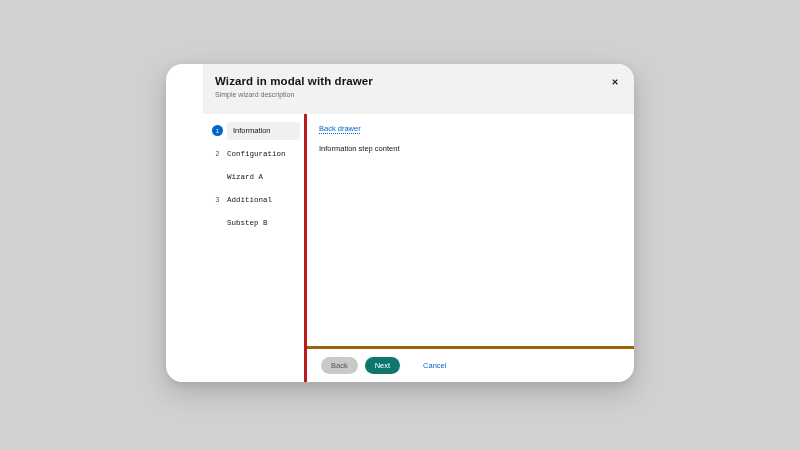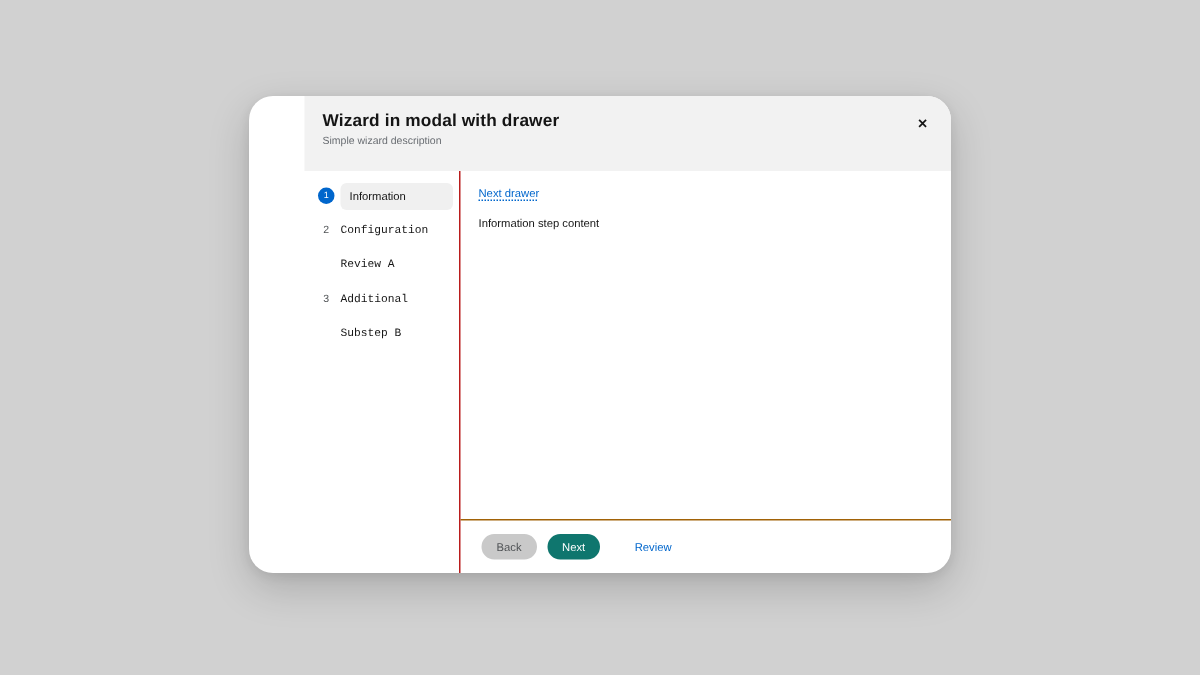--- a/index.html
+++ b/index.html
@@ -53,21 +53,21 @@
     background: none; border: none;
   }
   .modal-body {
     flex: 1;
     display: flex;
     min-height: 0;
   }
   .wizard-nav {
     width: 104px;
     flex: none;
-    border-right: 1px solid #b91c1c;
+    border-right: 3px solid #b91c1c;
     padding-top: 5px;
   }
   .step-row {
     height: 23px;
     display: flex;
     align-items: center;
     padding-left: 9px;
     font-size: 7.5px;
     cursor: pointer;
   }
@@ -117,21 +117,21 @@
     text-decoration: underline dotted;
     text-underline-offset: 2px;
     cursor: pointer;
   }
   .content-text {
     margin-top: 11px;
     color: #151515;
   }
   .wizard-footer {
     flex: none;
-    border-top: 1px solid #a16207;
+    border-top: 3px solid #a16207;
     height: 36px;
     padding: 0 14px;
     display: flex;
     align-items: center;
   }
   .btn {
     height: 17px;
     padding: 0 10px;
     border-radius: 999px;
     border: none;
@@ -179,40 +179,40 @@
         <span class="step-label-current">Information</span>
       </div>
       <div class="step-row">
         <span class="step-num">2</span>
         <span class="step-gap"></span>
         <span class="step-label">Configuration</span>
       </div>
       <div class="step-row">
         <span class="step-num"></span>
         <span class="step-gap"></span>
-        <span class="step-label">Review A</span>
+        <span class="step-label">Wizard A</span>
       </div>
       <div class="step-row">
         <span class="step-num">3</span>
         <span class="step-gap"></span>
         <span class="step-label">Additional</span>
       </div>
       <div class="step-row">
         <span class="step-num"></span>
         <span class="step-gap"></span>
         <span class="step-label">Substep B</span>
       </div>
     </nav>
 
     <div class="wizard-main">
       <div class="wizard-content">
-        <a class="open-drawer-link">Next drawer</a>
+        <a class="open-drawer-link">Back drawer</a>
         <div class="content-text">Information step content</div>
       </div>
       <div class="wizard-footer">
         <button class="btn btn-back" disabled="">Back</button>
         <button class="btn btn-next">Next</button>
-        <a class="cancel-link">Review</a>
+        <a class="cancel-link">Cancel</a>
       </div>
     </div>
 
   </div>
 </div>
 
 </body></html>

